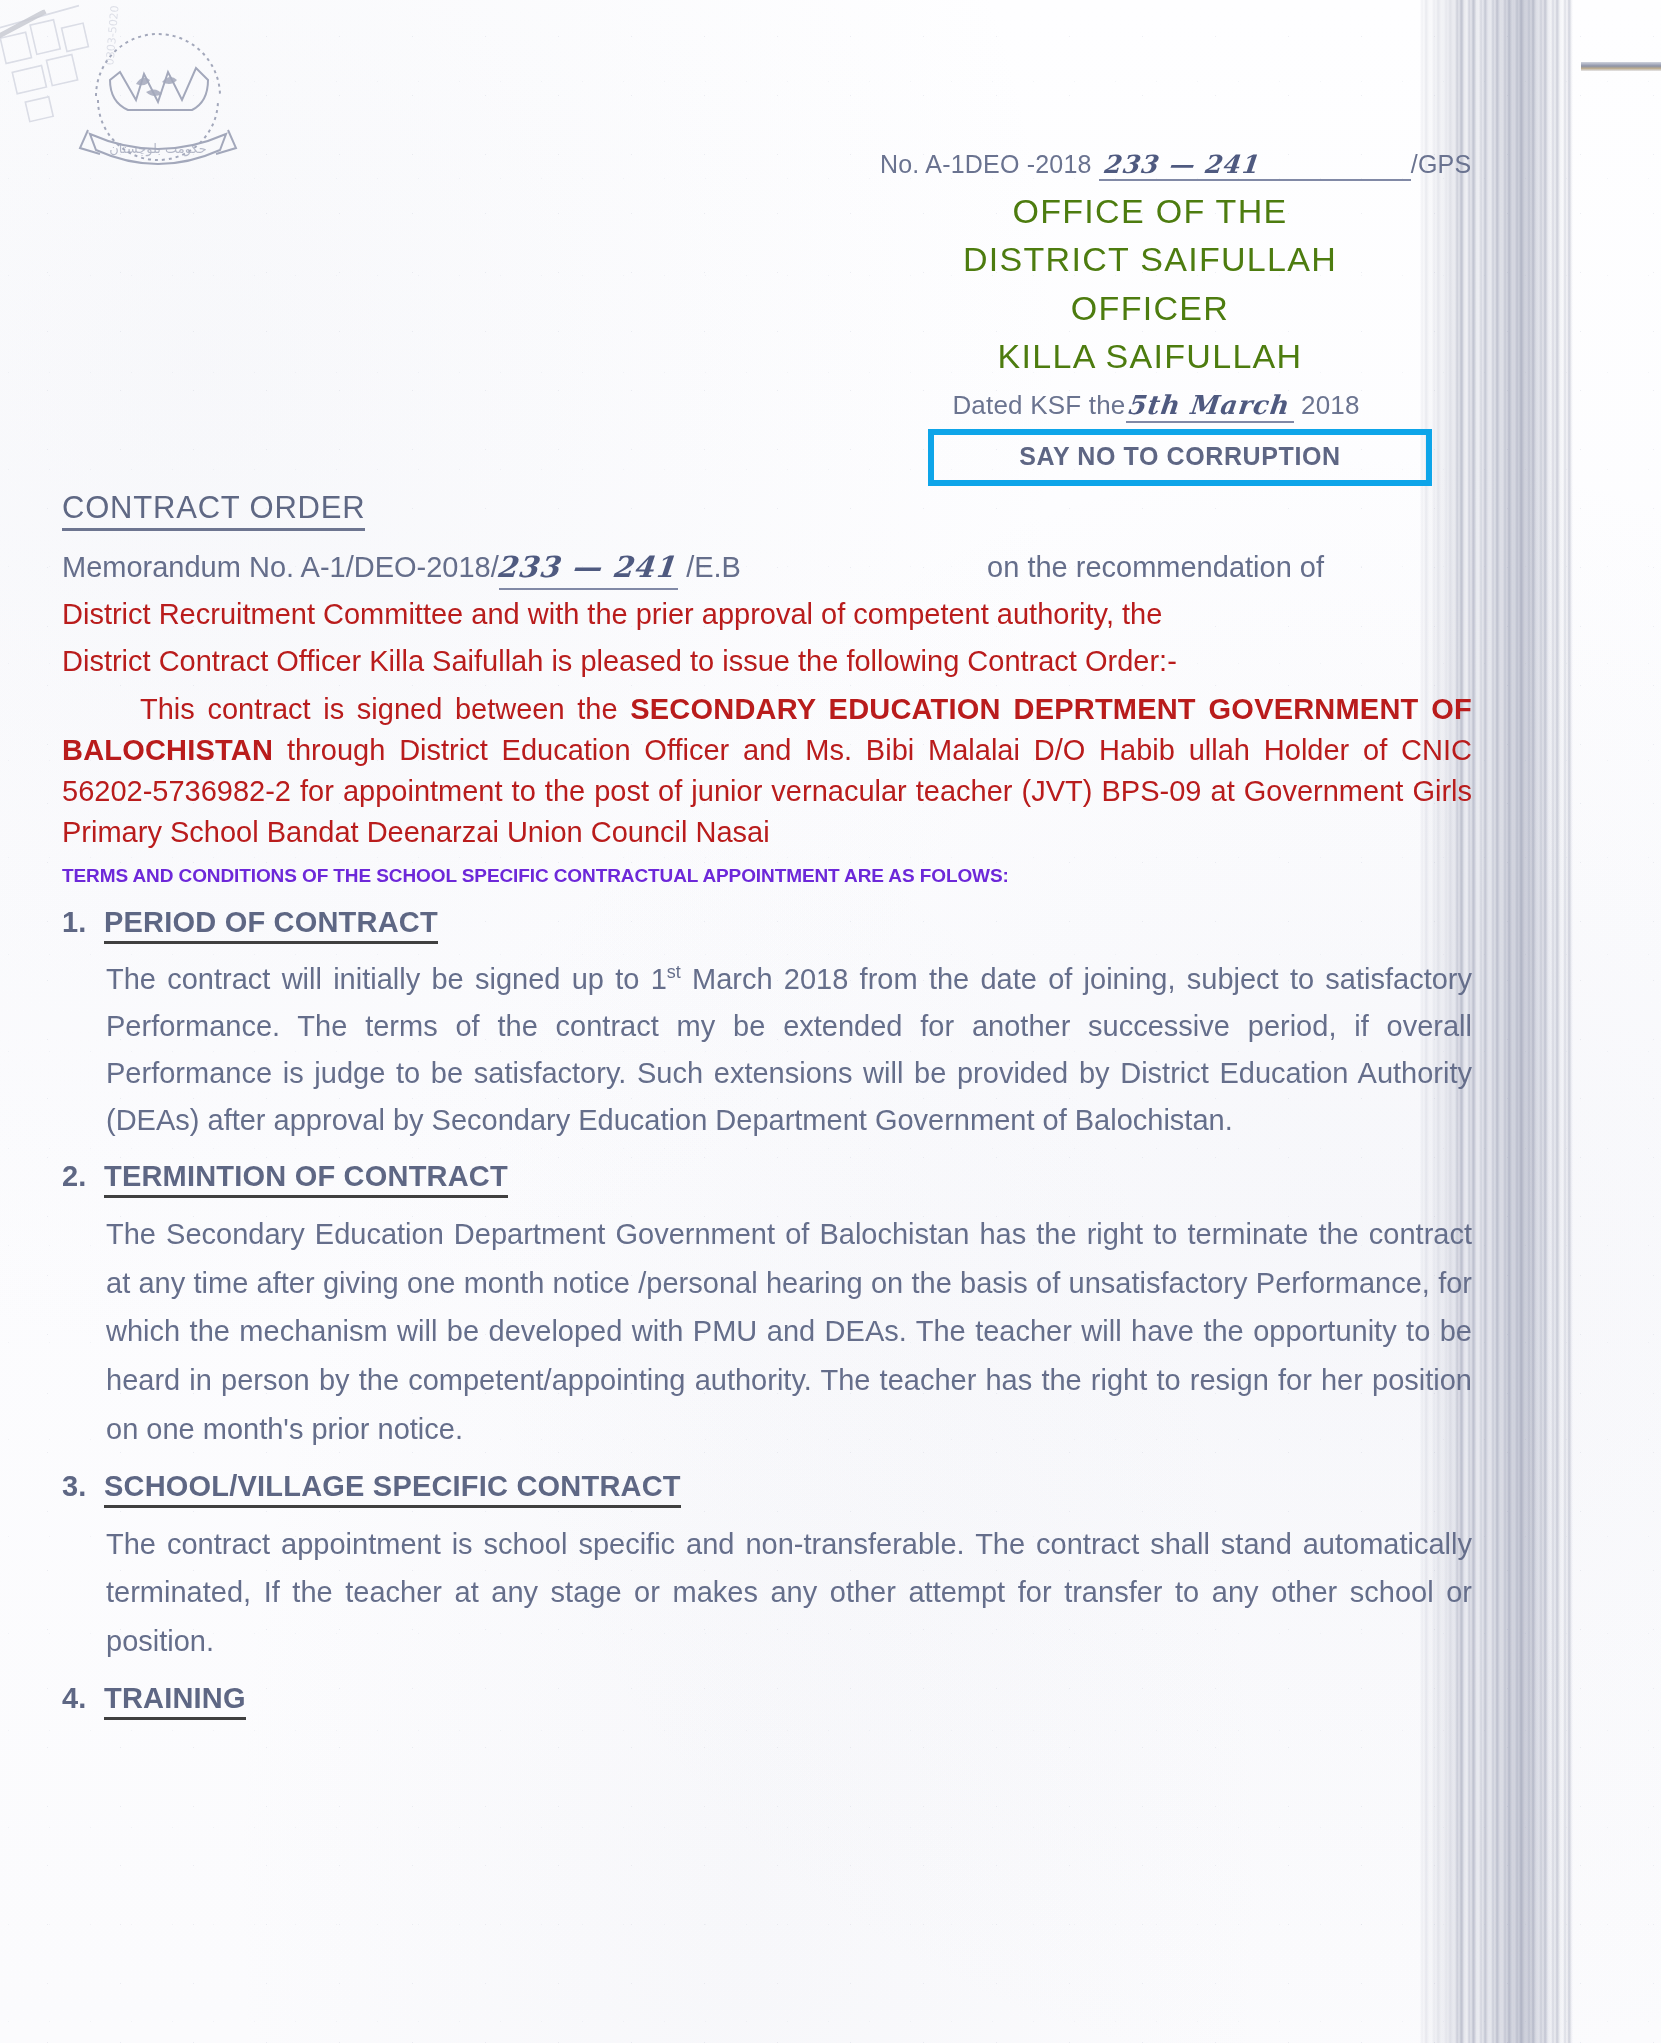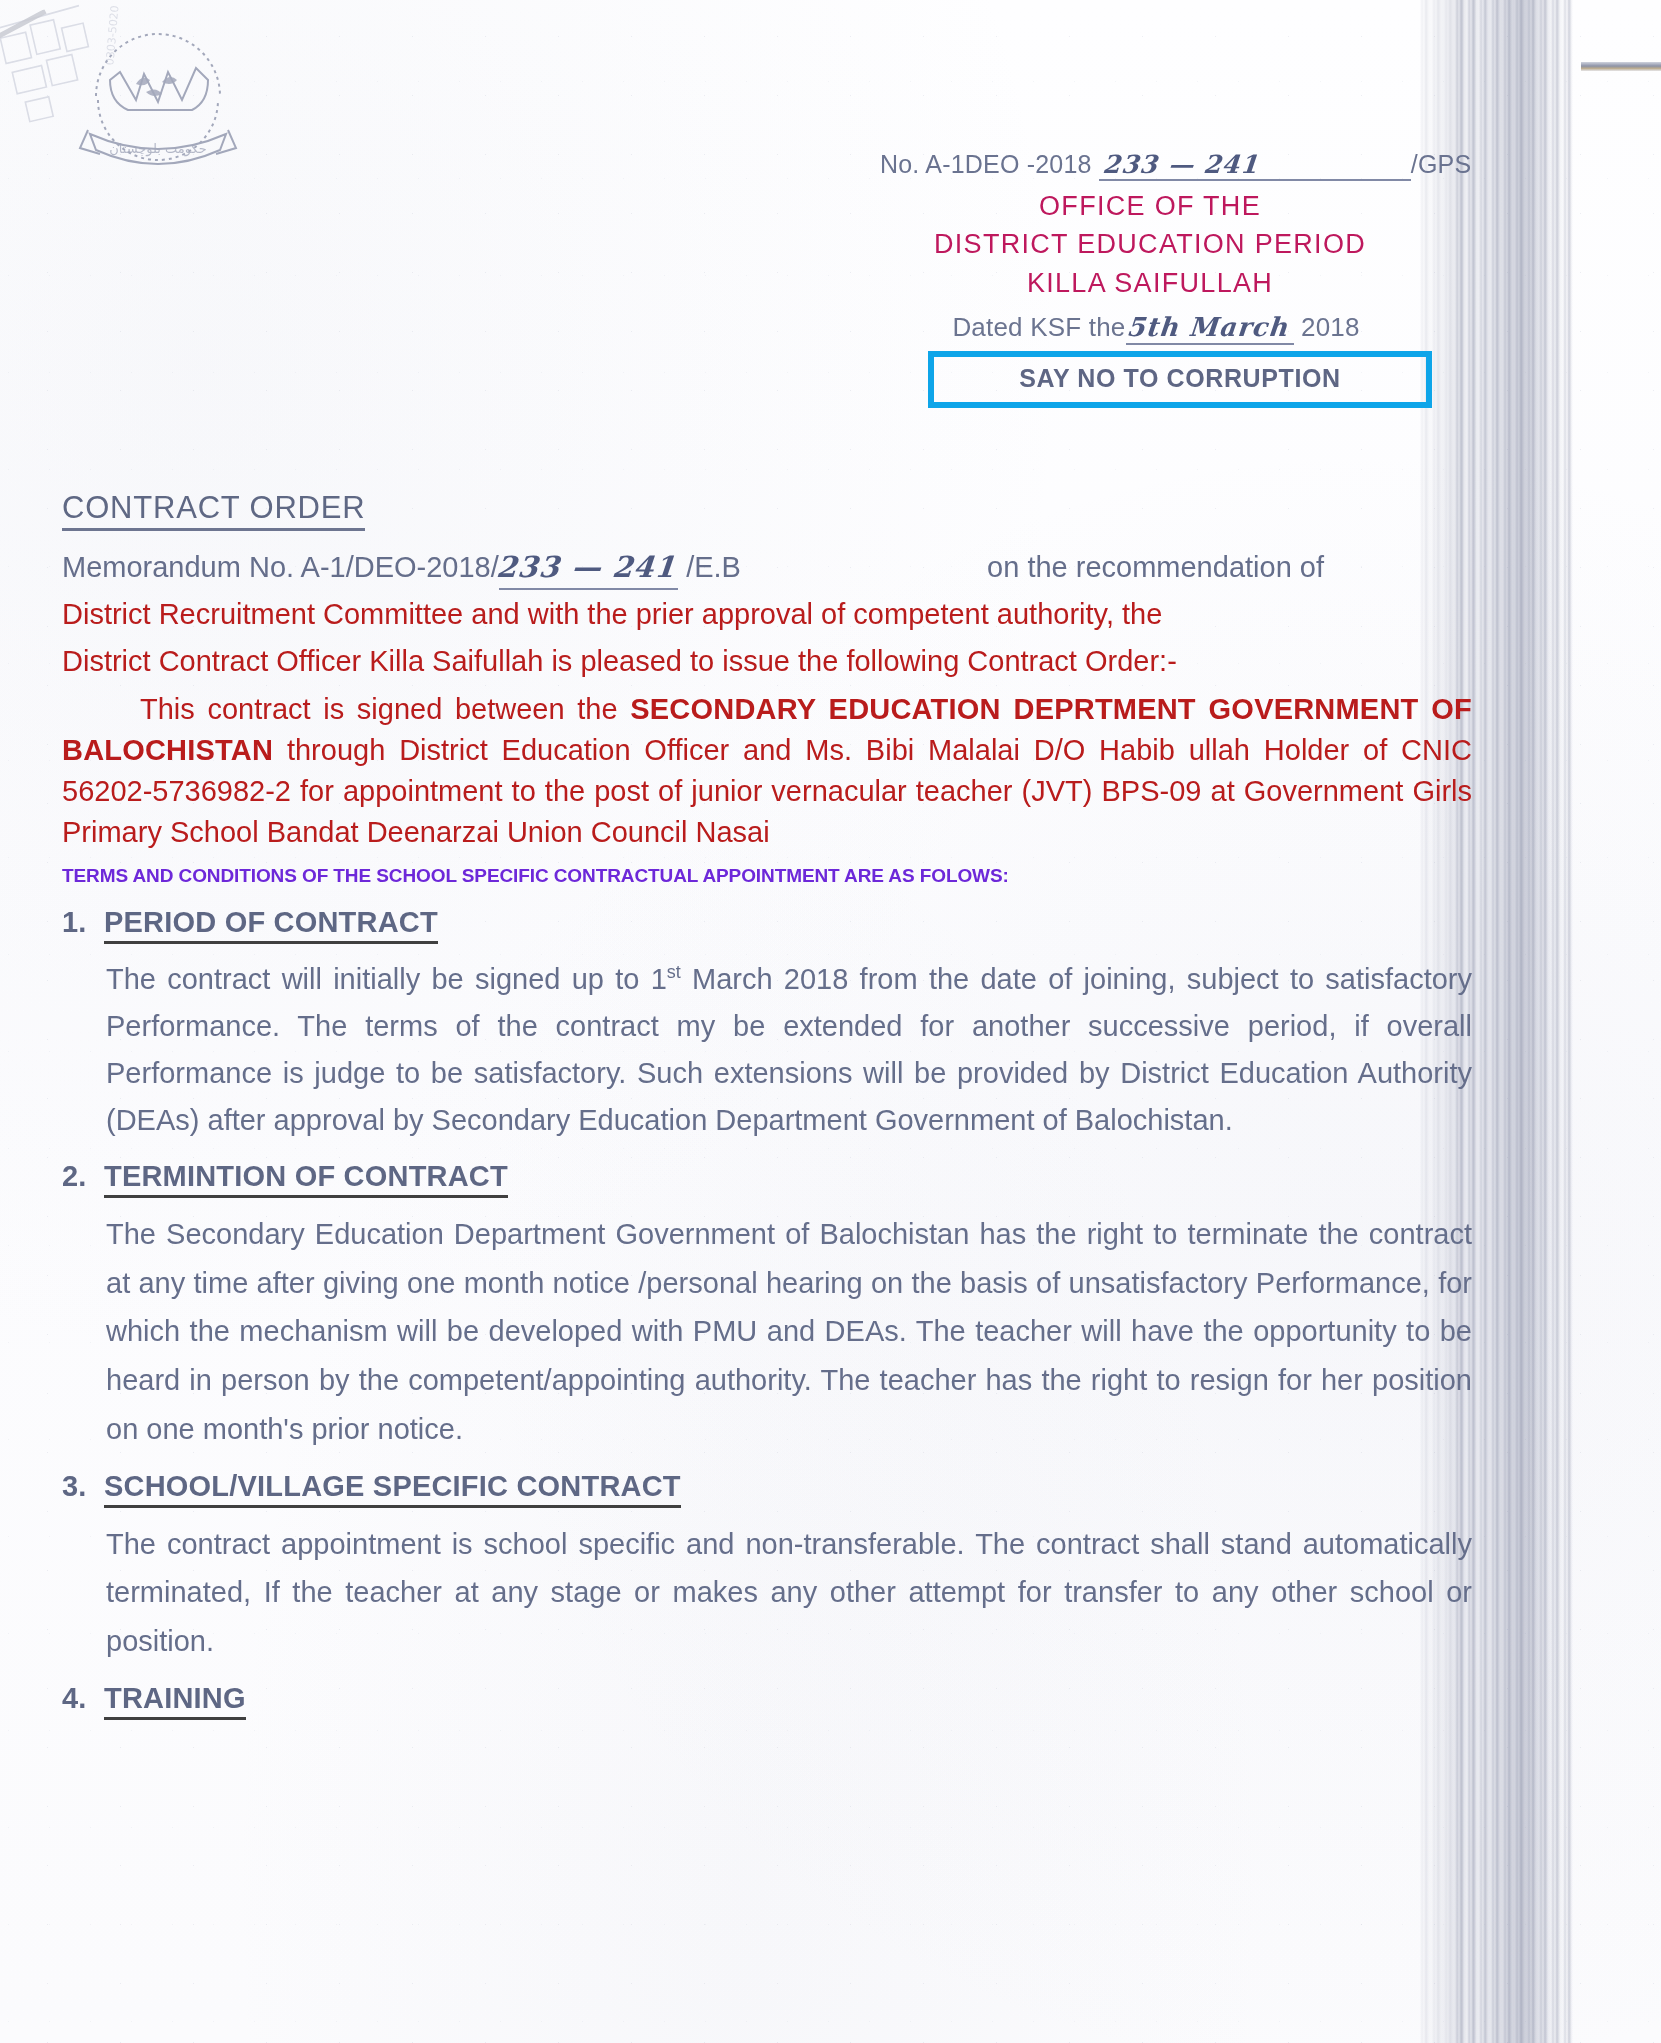--- a/index.html
+++ b/index.html
@@ -119,23 +119,23 @@
   }
   .fillrule {
     display: inline-block;
     border-bottom: 2px solid #8189a6;
     vertical-align: baseline;
   }
   .office-lines {
     text-align: center;
     margin-top: 6px;
     line-height: 1.42;
-    font-size: 27px;
+    font-size: 34px;
     letter-spacing: 1.3px;
-    color: #be185d;
+    color: #4d7c0f;
     padding-right: 60px;
   }
   .dated {
     text-align: center;
     margin-top: 10px;
     font-size: 26px;
     color: #6b7490;
     padding-right: 48px;
     white-space: nowrap;
   }
@@ -300,21 +300,21 @@
 
     <div class="line-no">
       <span>No. A-1DEO -2018</span>
       <span class="fillrule" style="min-width:300px; padding:0 6px;">
         <span class="hw">233 —   241</span>
       </span><span>/GPS</span>
     </div>
 
     <div class="office-lines">
       <div>OFFICE OF THE</div>
-      <div>DISTRICT EDUCATION PERIOD</div>
+      <div>DISTRICT SAIFULLAH OFFICER</div>
       <div>KILLA SAIFULLAH</div>
     </div>
 
     <div class="dated">
       <span>Dated KSF the</span><span class="fillrule" style="min-width:168px; text-align:center;"><span class="hw">5th March</span></span>
       <span>2018</span>
     </div>
 
     <div class="corrupt-box">
       <span>SAY NO TO CORRUPTION</span>

